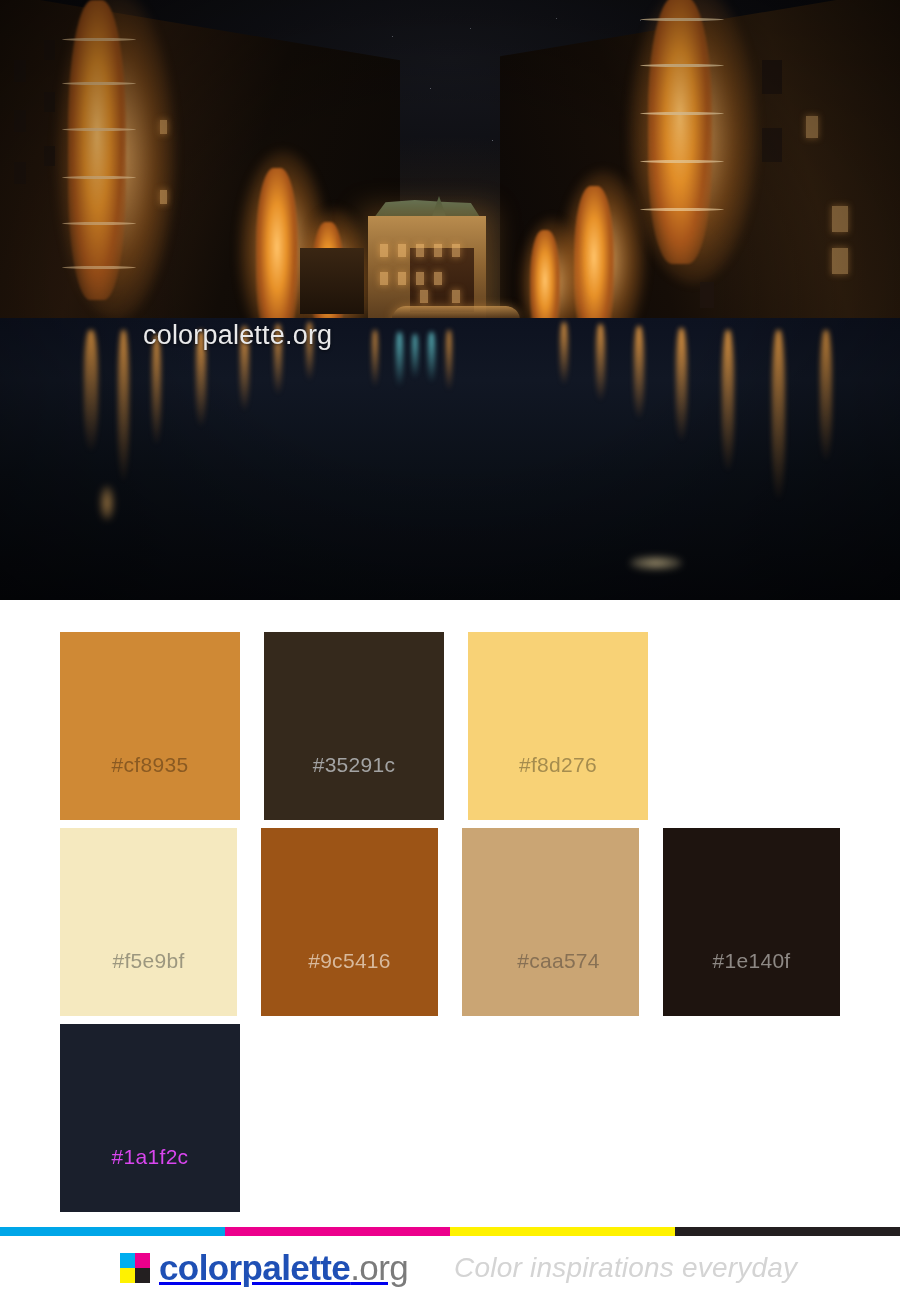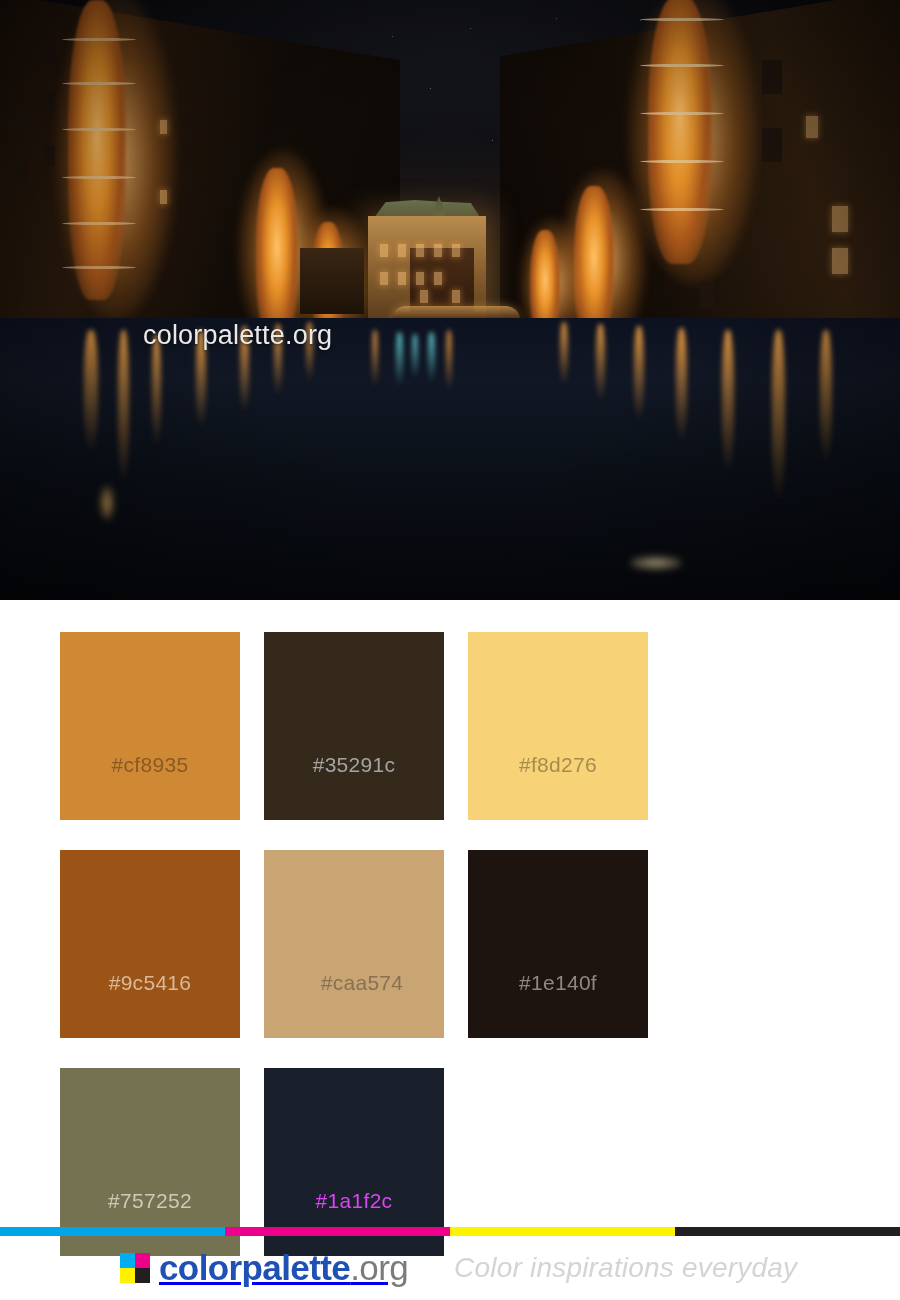--- a/index.html
+++ b/index.html
@@ -103,21 +103,21 @@
   .watermark {
     position:absolute; left:143px; top:320px;
     font-size:27px; color:#e9e9ea; letter-spacing:.2px;
     text-shadow:0 1px 3px rgba(0,0,0,.55);
   }
 
   
   .grid {
     position:absolute; left:0; top:600px; width:900px; height:620px;
     padding:32px 60px 0 60px;
-    display:flex; flex-direction:column; gap:30px;
+    display:flex; flex-direction:column; gap:8px;
   }
   .row { display:flex; gap:24px; }
   .swatch {
     width:180px; height:188px;
     position:relative;
     display:flex; align-items:flex-end; justify-content:center;
     padding-bottom:43px;
   }
   .swatch span { font-size:21px; letter-spacing:.3px; }
 
@@ -267,35 +267,35 @@
       </div>
       <div class="swatch" style="background: rgb(53, 41, 28);">
         <span style="color: #a3a3a3;">#35291c</span>
       </div>
       <div class="swatch" style="background: rgb(248, 210, 118);">
         <span style="color: rgb(165, 140, 78);">#f8d276</span>
       </div>
     </div>
 
     <div class="row">
+      <div class="swatch" style="background: rgb(245, 233, 191);">
+        <span style="color: rgb(156, 151, 127);">#f5e9bf</span>
+      </div>
       <div class="swatch" style="background: rgb(156, 84, 22);">
         <span style="color: rgb(216, 185, 156);">#9c5416</span>
       </div>
       <div class="swatch" style="background: rgb(202, 165, 116);">
         <span style="color: rgb(135, 112, 84); margin-left: 16px;">#caa574</span>
       </div>
       <div class="swatch" style="background: rgb(30, 20, 15);">
         <span style="color: rgb(141, 136, 132);">#1e140f</span>
       </div>
     </div>
 
     <div class="row">
-      <div class="swatch" style="background: rgb(117, 114, 82);">
-        <span style="color: rgb(205, 201, 181);">#757252</span>
-      </div>
       <div class="swatch" style="background: rgb(26, 31, 44);">
         <span style="color: #d946ef;">#1a1f2c</span>
       </div>
     </div>
 
   </div>
 
   <div class="cmyk">
     <i style="background: rgb(0, 166, 232);"></i>
     <i style="background: rgb(236, 0, 140);"></i>

